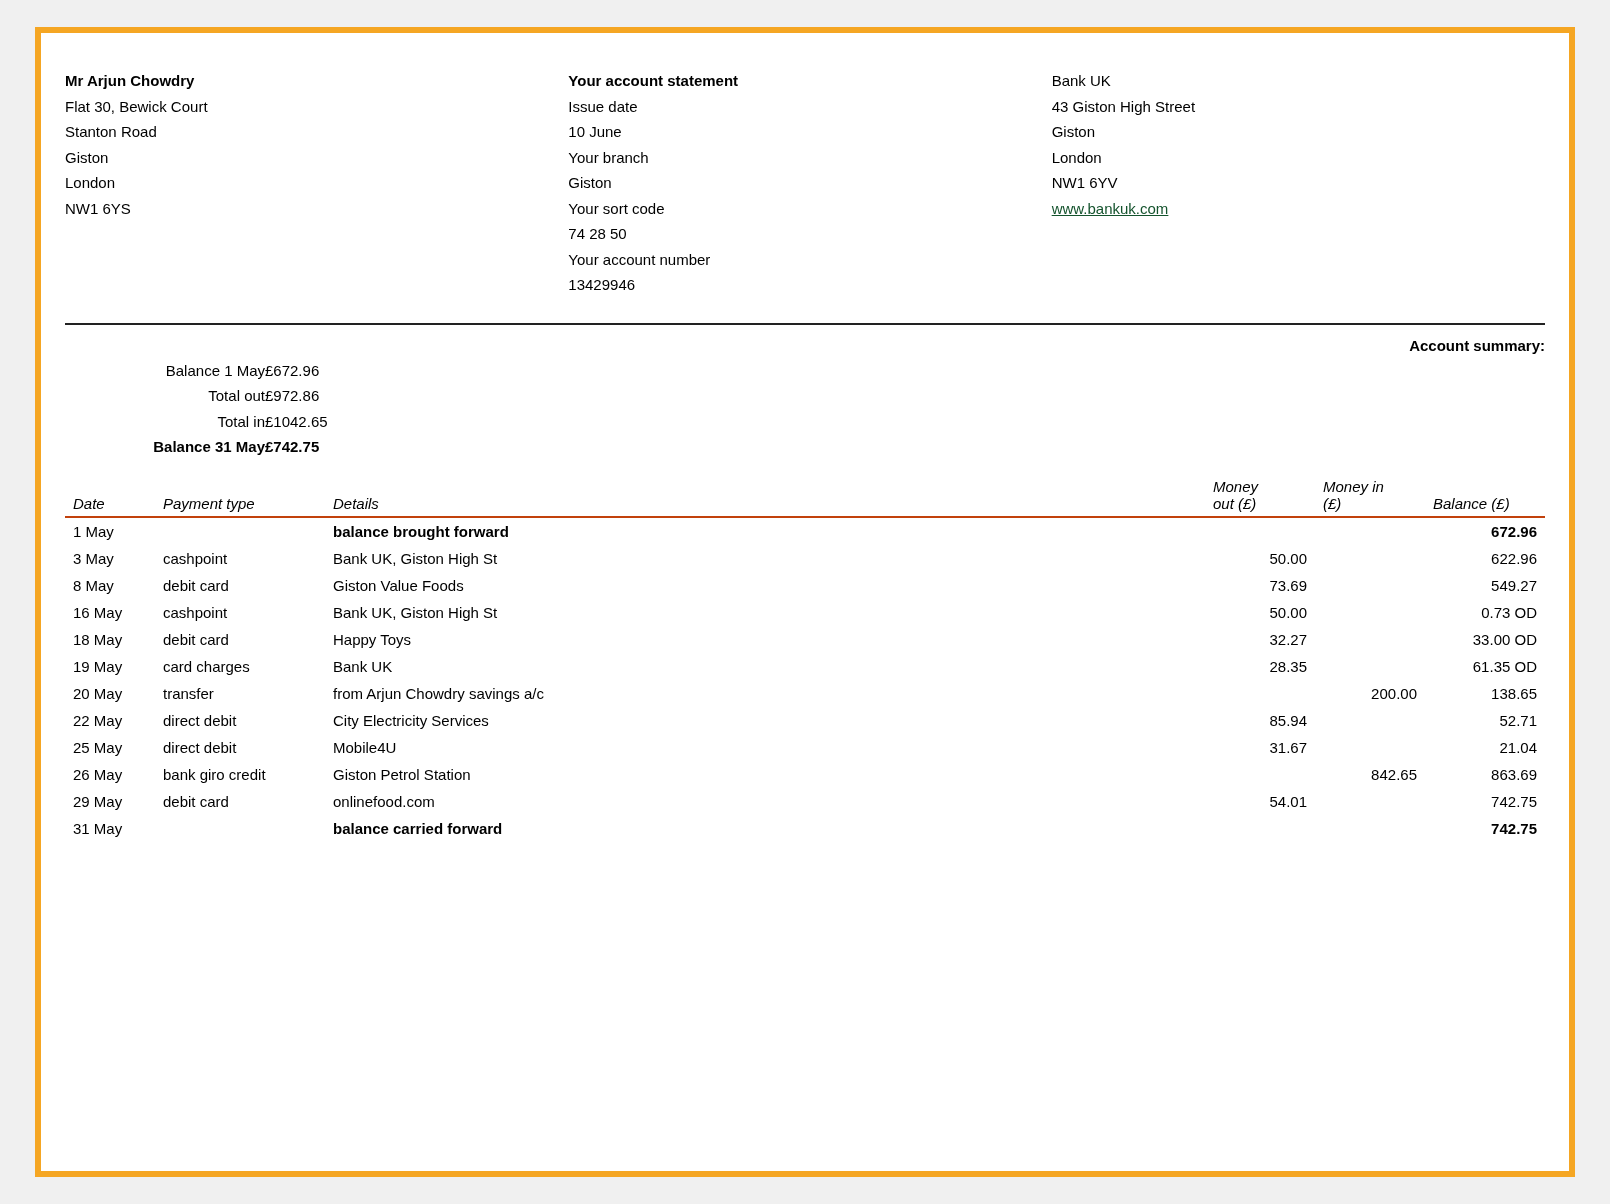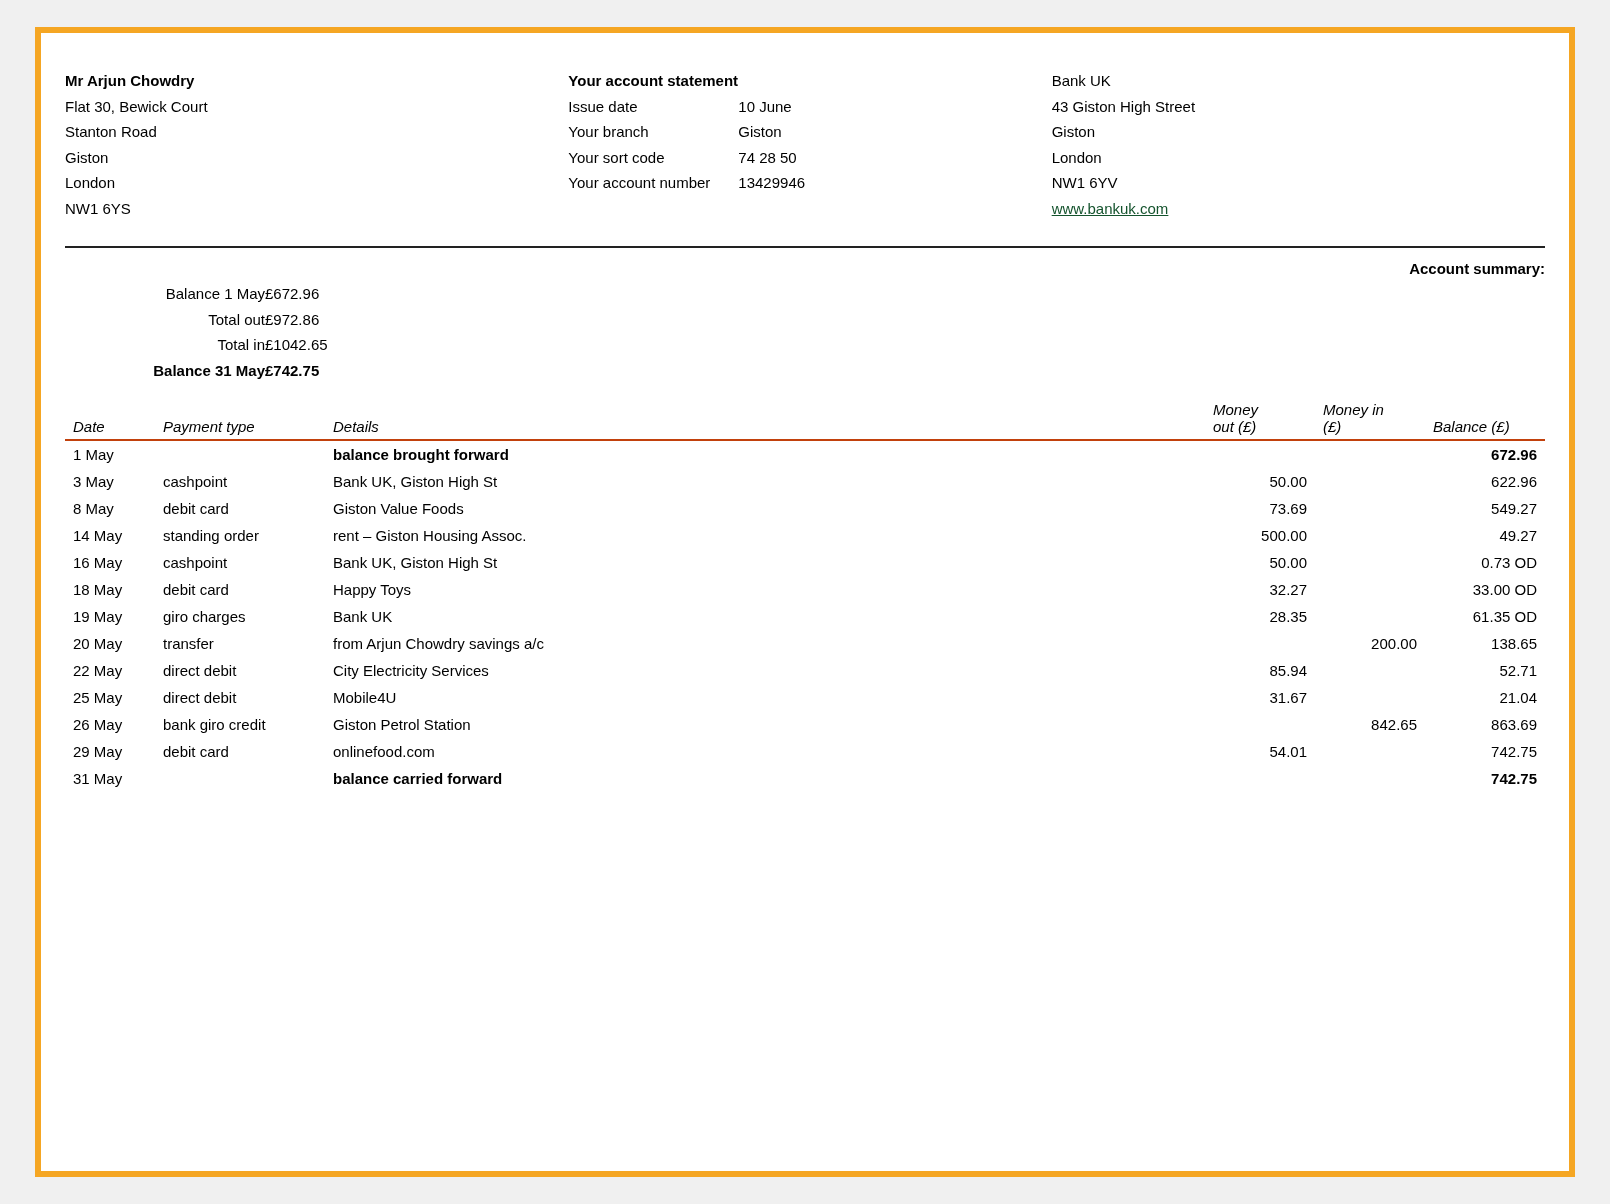--- a/index.html
+++ b/index.html
@@ -36,23 +36,23 @@
     }
     .header-col a {
       color: #14532d;
       text-decoration: underline;
     }
     .header-middle {
       padding-left: 10px;
     }
     .header-middle .label-value {
       display: flex;
-      gap: 20px;
       line-height: 1.7;
       font-size: 15px;
+      flex-direction: column;
     }
     .header-middle .label {
       min-width: 150px;
     }
     .divider-thick {
       border: none;
       border-top: 2.5px solid #222;
       margin: 8px 0;
     }
     .summary-section {
@@ -218,46 +218,38 @@
   </tr>
         <tr>
     <td class="col-date">8 May</td>
     <td class="col-type">debit card</td>
     <td class="col-details ">Giston Value Foods</td>
     <td class="col-out right">73.69</td>
     <td class="col-in right"></td>
     <td class="col-bal right ">549.27</td>
   </tr>
         <tr>
-    <td class="col-date">14 May</td>
-    <td class="col-type">standing order</td>
-    <td class="col-details ">rent – Giston Housing Assoc.</td>
-    <td class="col-out right">500.00</td>
-    <td class="col-in right"></td>
-    <td class="col-bal right ">49.27</td>
-  </tr>
-        <tr>
     <td class="col-date">16 May</td>
     <td class="col-type">cashpoint</td>
     <td class="col-details ">Bank UK, Giston High St</td>
     <td class="col-out right">50.00</td>
     <td class="col-in right"></td>
     <td class="col-bal right ">0.73 OD</td>
   </tr>
         <tr>
     <td class="col-date">18 May</td>
     <td class="col-type">debit card</td>
     <td class="col-details ">Happy Toys</td>
     <td class="col-out right">32.27</td>
     <td class="col-in right"></td>
     <td class="col-bal right ">33.00 OD</td>
   </tr>
         <tr>
     <td class="col-date">19 May</td>
-    <td class="col-type">giro charges</td>
+    <td class="col-type">card charges</td>
     <td class="col-details ">Bank UK</td>
     <td class="col-out right">28.35</td>
     <td class="col-in right"></td>
     <td class="col-bal right ">61.35 OD</td>
   </tr>
         <tr>
     <td class="col-date">20 May</td>
     <td class="col-type">transfer</td>
     <td class="col-details ">from Arjun Chowdry savings a/c</td>
     <td class="col-out right"></td>

